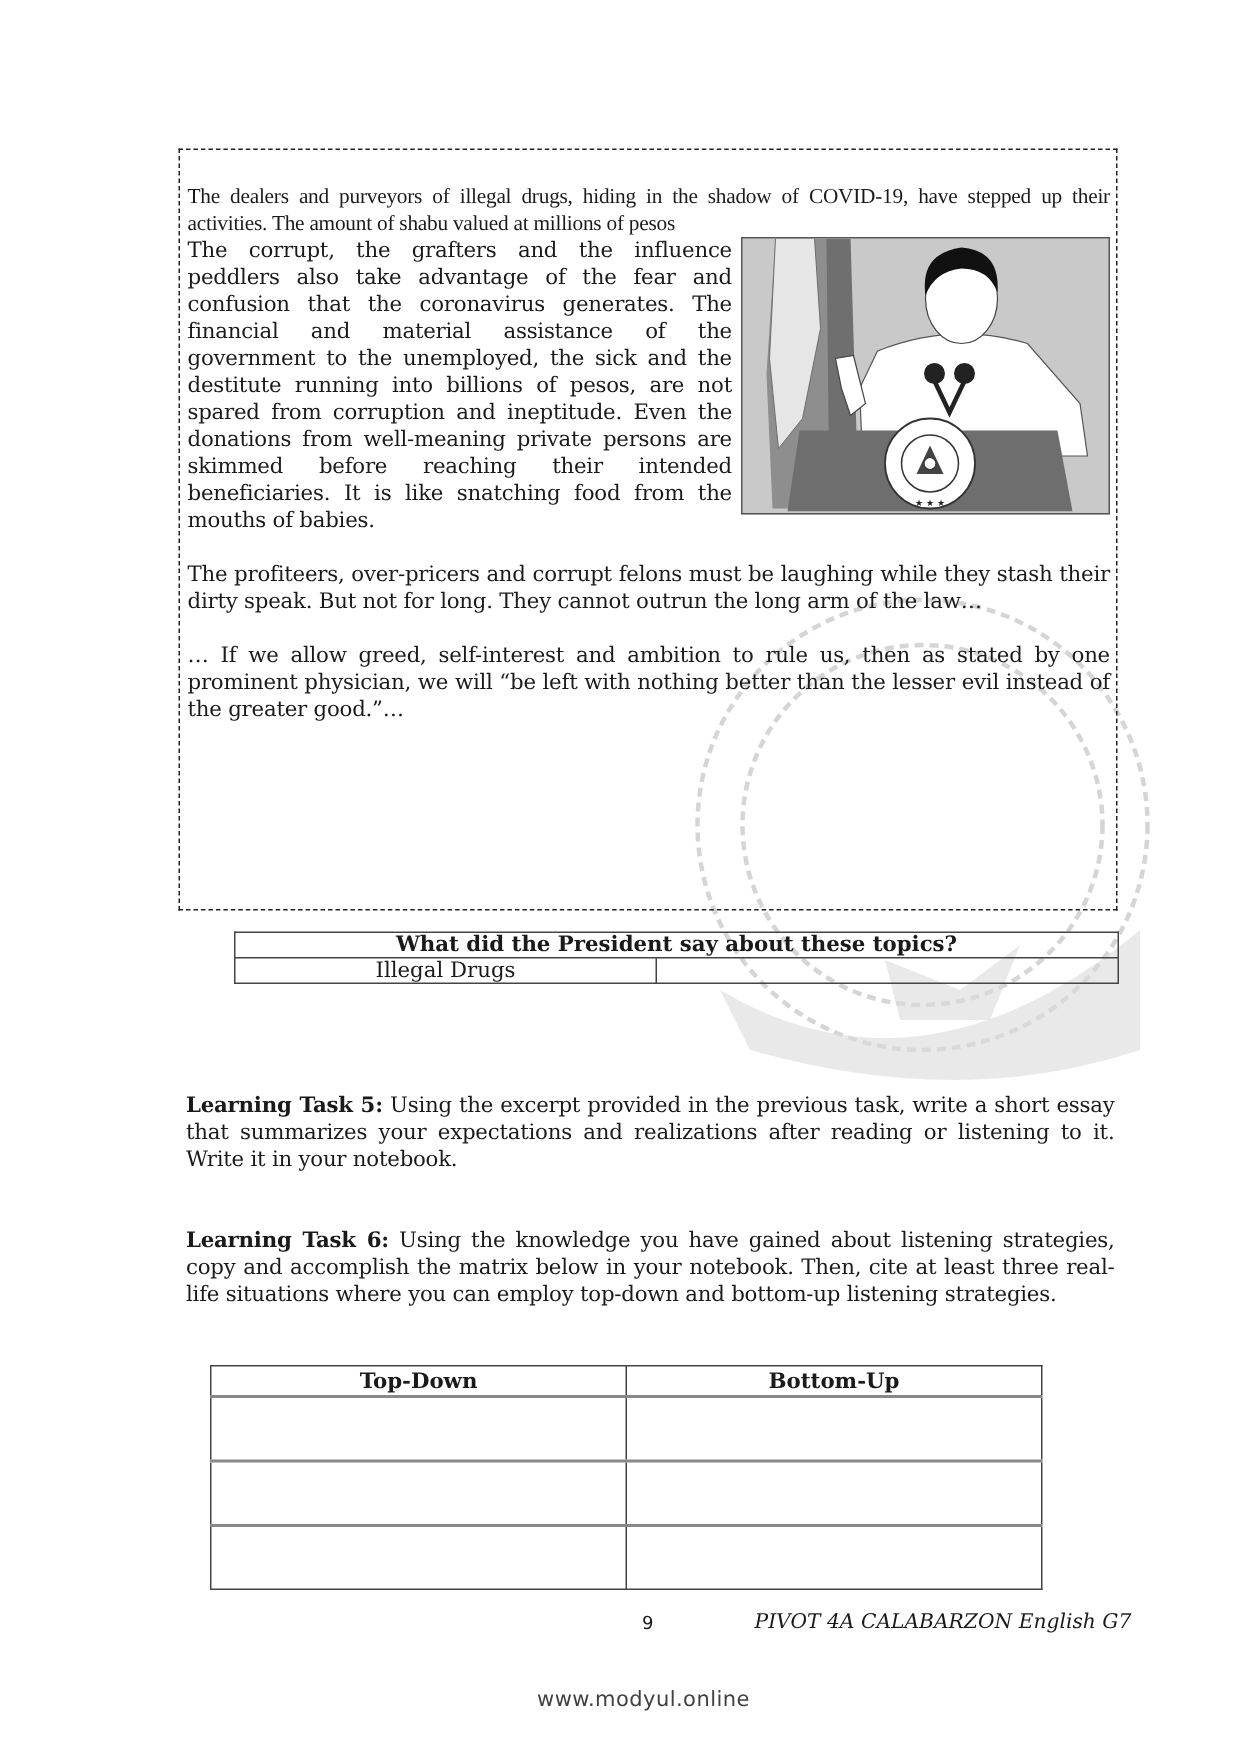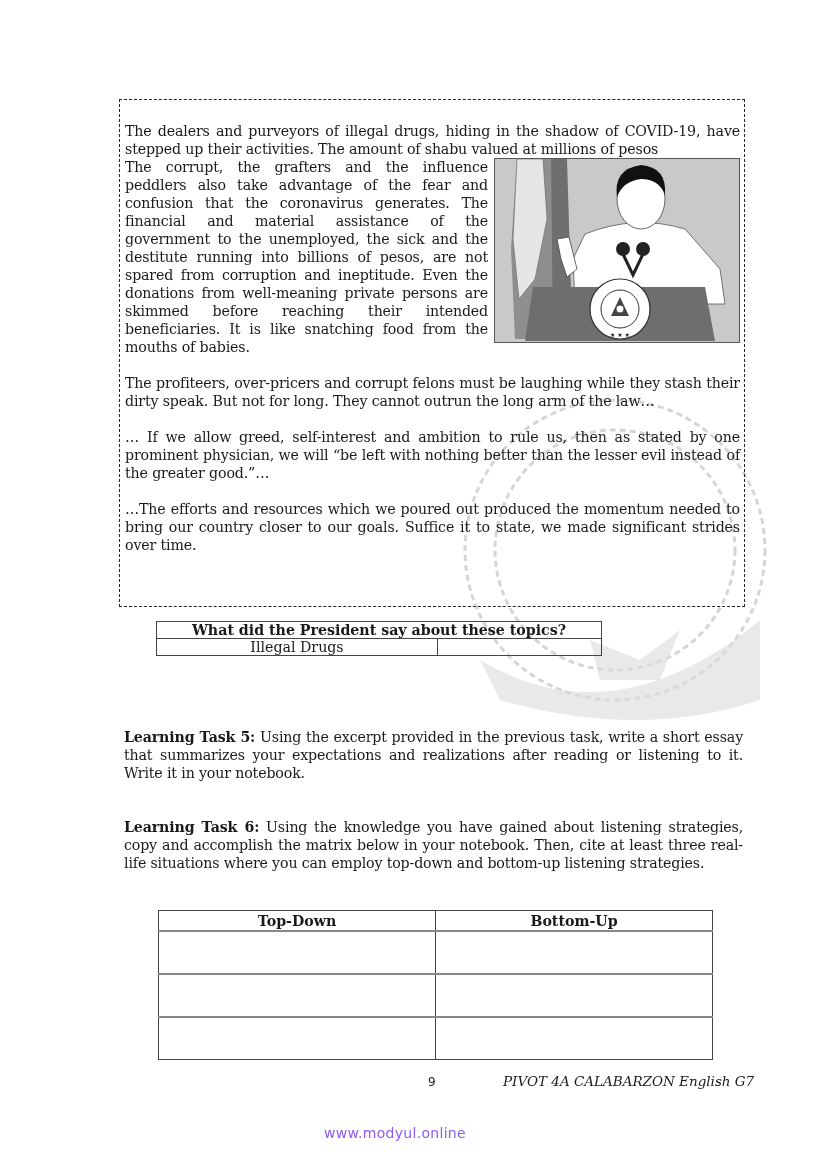--- a/index.html
+++ b/index.html
@@ -14,62 +14,62 @@
     }
     .excerpt-box {
       position: absolute; left: 119px; top: 99px; width: 626px; height: 508px;
       border: 1px dashed #222; box-sizing: border-box;
       padding: 22px 4px 0 5px;
     }
     .para {
       font-size: 14.2px; line-height: 18px; text-align: justify; margin: 0 0 18px 0;
       letter-spacing: -0.15px;
     }
-    .para.tight { margin-bottom: 0; }
+    .para.tight { margin-bottom: 0; font-family: Liberation Serif, serif; }
     .figure {
       float: right; width: 246px; height: 185px; margin: 0 0 4px 6px;
       border: 1.5px solid #555; box-sizing: border-box; background: #c8c8c8;
       position: relative; overflow: hidden;
     }
     .topics-table {
-      position: absolute; left: 156px; top: 621px; width: 446px;
+      position: absolute; left: 156px; top: 621px; width: 590px;
       border-collapse: collapse; font-size: 14.2px;
     }
     .topics-table th, .topics-table td {
       border: 1.2px solid #444; height: 16px; padding: 0; line-height: 16px;
     }
     .topics-table th { font-weight: bold; text-align: center; }
     .topics-table td.label { text-align: center; width: 280px; }
     .task {
       position: absolute; left: 124px; width: 619px; font-size: 14.2px;
       line-height: 18px; text-align: justify; margin: 0; letter-spacing: -0.15px;
     }
     .task b { font-weight: bold; }
     .matrix {
-      position: absolute; left: 158px; top: 910px; width: 555px;
+      position: absolute; left: 140px; top: 910px; width: 555px;
       border-collapse: collapse; font-size: 14.2px;
     }
     .matrix th {
       border: 1.2px solid #444; border-bottom: 2px solid #888; height: 19px;
       font-weight: bold; text-align: center; padding: 0;
     }
     .matrix td {
       border-left: 1.2px solid #444; border-right: 1.2px solid #444;
       border-bottom: 2px solid #888; height: 39px; width: 50%;
     }
     .matrix tr:last-child td { border-bottom: 1.2px solid #444; }
     .footer-page {
       position: absolute; left: 428px; top: 1075px; font-size: 12px;
       font-family: "DejaVu Sans", sans-serif;
     }
     .footer-title {
       position: absolute; left: 503px; top: 1073px; font-size: 13.5px; font-style: italic;
     }
     .site {
-      position: absolute; left: 324px; top: 1125px; font-size: 14px; color: #8b5cf6;
+      position: absolute; left: 358px; top: 1125px; font-size: 14px; color: #404040;
       font-family: "DejaVu Sans", sans-serif; letter-spacing: 0.3px;
     }
   </style>
 </head>
 <body>
 
 <svg class="watermark" viewBox="0 0 330 380">
   <g fill="none" stroke="#8a8a8a" stroke-width="3" stroke-dasharray="6 4">
     <circle cx="175" cy="190" r="150"></circle>
     <circle cx="175" cy="190" r="120"></circle>
@@ -104,21 +104,20 @@
       <circle cx="125" cy="150" r="30" fill="#ffffff" stroke="#333" stroke-width="1.2"></circle>
       <circle cx="125" cy="150" r="19" fill="#ffffff" stroke="#333" stroke-width="1"></circle>
       <polygon points="125,138 134,157 116,157" fill="#444"></polygon>
       <circle cx="125" cy="150" r="4" fill="#fff" stroke="#333" stroke-width="0.8"></circle>
       <text x="125" y="178" font-size="6" text-anchor="middle" fill="#222">★ ★ ★</text>
     </svg>
   </div>
   <p class="para">The corrupt, the grafters and the influence peddlers also take advantage of the fear and confusion that the coronavirus generates. The financial and material assistance of the government to the unemployed, the sick and the destitute running into billions of pesos, are not spared from corruption and ineptitude. Even the donations from well-meaning private persons are skimmed before reaching their intended beneficiaries. It is like snatching food from the mouths of babies.</p>
   <p class="para">The profiteers, over-pricers and corrupt felons must be laughing while they stash their dirty speak. But not for long. They cannot outrun the long arm of the law…</p>
   <p class="para">… If we allow greed, self-interest and ambition to rule us, then as stated by one prominent physician, we will “be left with nothing better than the lesser evil instead of the greater good.”…</p>
-  <p class="para">…The efforts and resources which we poured out produced the momentum needed to bring our country closer to our goals. Suffice it to state, we made significant strides over time.</p>
 </div>
 
 <table class="topics-table">
   <tbody>
       <tr>
     <th colspan="2">What did the President say about these topics?</th>
   </tr>
   <tr>
     <td class="label">Illegal Drugs</td>
     <td></td>

